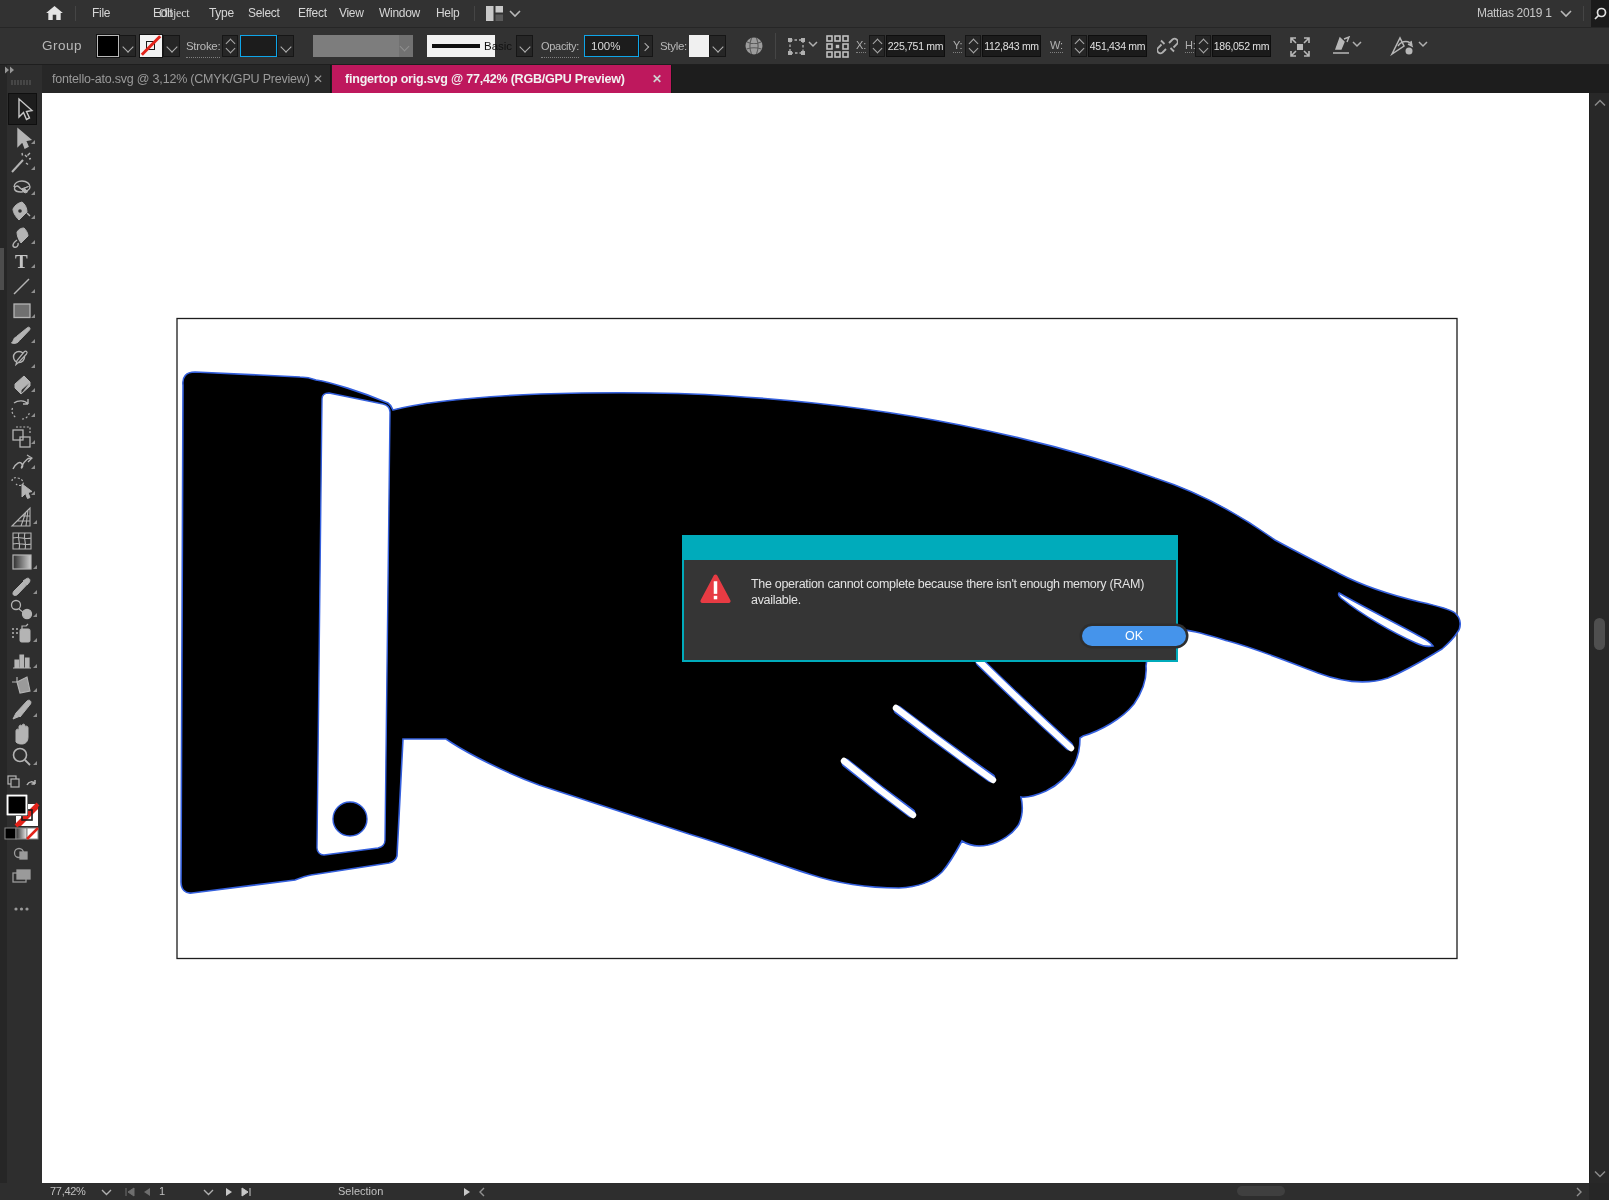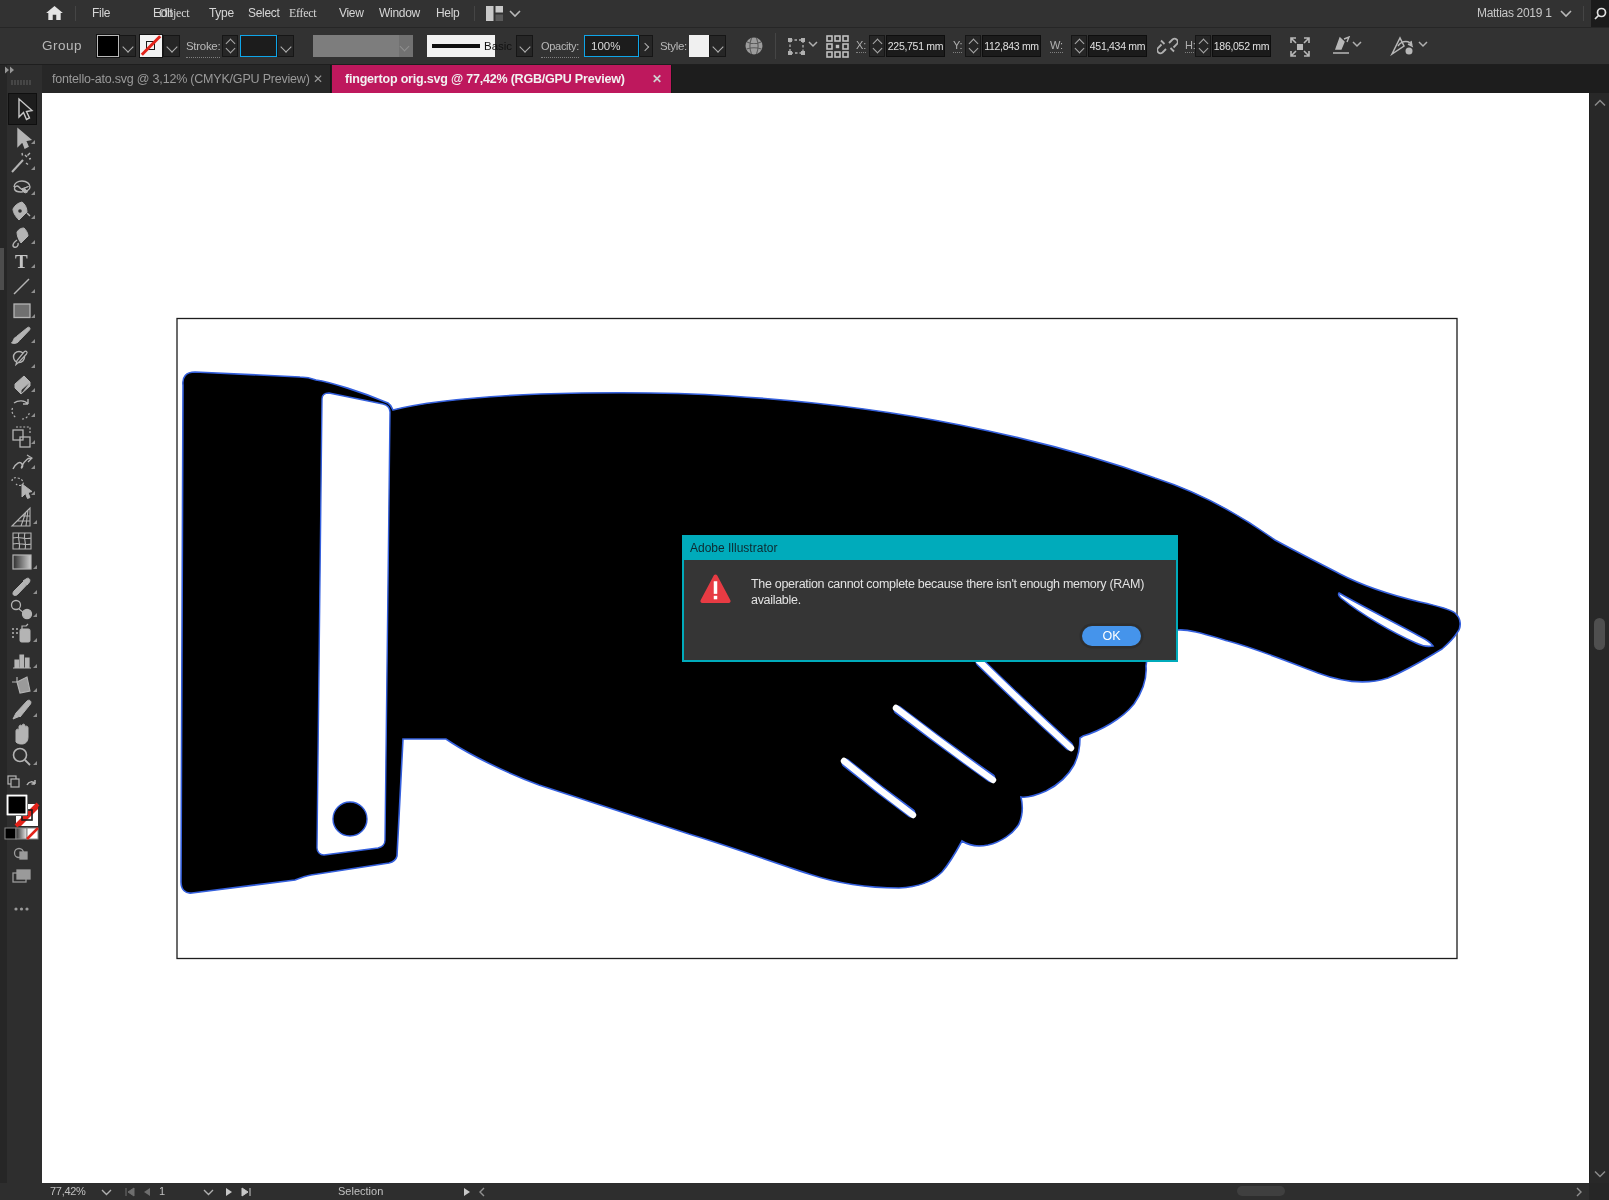--- a/index.html
+++ b/index.html
@@ -37,21 +37,21 @@
   #vthumb { position:absolute; left:4px; top:525px; width:11px; height:32px; background:#4f4f4f; border-radius:6px; }
 
   
   #statusbar { left:0px; top:1183px; width:1609px; height:17px; background:#2e2e2e; color:#c0c0c0; font-size:11px; }
 
   
   #dlg { left:682px; top:535px; width:496px; height:127px; background:#00abbb; z-index:30; }
   #dlgtitle { position:absolute; left:2px; top:0; right:2px; height:25px; color:#0d2a31; font-size:12px; line-height:27px; padding-left:6px; }
   #dlgbody { position:absolute; left:2px; top:25px; right:2px; bottom:2px; background:#353535; }
   #dlgmsg { position:absolute; left:67px; top:16px; width:420px; color:#e2e2e2; font-size:12.5px; letter-spacing:-0.3px; line-height:16px; }
-  #okbtn { position:absolute; left:398px; top:66px; width:59px; height:20px; background:#4594eb; border-radius:10px; color:#fff; font-size:12.5px; text-align:center; line-height:20px; box-shadow:0 0 0 2.5px #2e2e2e; }
+  #okbtn { position:absolute; left:398px; top:66px; width:104px; height:20px; background:#4594eb; border-radius:10px; color:#fff; font-size:12.5px; text-align:center; line-height:20px; box-shadow:0 0 0 2.5px #2e2e2e; }
   .mlab { position:absolute; top:0; height:27px; line-height:27px; color:#d6d6d6; font-size:12px; letter-spacing:-0.3px; }
   .dotu { border-bottom:1px dotted #808080; padding-bottom:1px; }
   .tlab { position:absolute; color:#b0b0b0; font-size:11px; letter-spacing:-0.2px; top:11px; }
   .nfield { position:absolute; top:7px; height:22px; background:#1b1b1b; border:1px solid #0e0e0e; color:#e0e0e0; font-size:10.5px; letter-spacing:-0.3px; line-height:20px; text-align:center; }
 </style>
 </head>
 <body>
 <div id="root">
 
   <div class="abs" id="canvas"></div>
@@ -136,21 +136,21 @@
     <span class="mlab" style="left:9px;color:#dd9035;font-weight:bold;font-size:19px;letter-spacing:0;margin-top:25px;">Ai</span>
     <svg style="position:absolute;left:46px;top:6px;" width="17" height="15" viewBox="0 0 19 17">
       <path d="M9.5 0 L19 8 L16.5 8 L16.5 16 L11.5 16 L11.5 10 L7.5 10 L7.5 16 L2.5 16 L2.5 8 L0 8 Z" fill="#e4e4e4"></path>
     </svg>
     <div class="vsep" style="left:75px;top:6px;height:15px;"></div>
     <span class="mlab" style="left:92px;">File</span>
     <span class="mlab" style="left:125px;margin-left:28px;">Edit</span>
     <span class="mlab" style="left:159px;font-family:Liberation Serif, serif;">Object</span>
     <span class="mlab" style="left:209px;">Type</span>
     <span class="mlab" style="left:248px;">Select</span>
-    <span class="mlab" style="left:289px;font-family:Liberation Serif, serif;">Effect</span>
+    <span class="mlab" style="left:298px;">Effect</span>
     <span class="mlab" style="left:339px;">View</span>
     <span class="mlab" style="left:379px;">Window</span>
     <span class="mlab" style="left:436px;">Help</span>
     <div class="vsep" style="left:474px;top:6px;height:15px;"></div>
     <svg style="position:absolute;left:486px;top:6px;" width="17" height="15" viewBox="0 0 17 15">
       <rect x="0" y="0" width="7.5" height="15" fill="#c9c9c9"></rect>
       <rect x="9.5" y="0" width="7.5" height="6.5" fill="#c9c9c9"></rect>
       <rect x="9.5" y="8.5" width="7.5" height="6.5" fill="#5a5a5a"></rect>
     </svg>
     <svg style="position:absolute;left:509px;top:10px;" width="12" height="8" viewBox="0 0 12 8">
@@ -452,21 +452,20 @@
         <path d="M6 1 L2 5 L6 9" fill="none" stroke="#909090" stroke-width="1.4"></path>
       </svg>
     <div style="position:absolute;left:1237px;top:3px;width:48px;height:10px;background:#3f3f3f;border-radius:5px;"></div>
     <svg style="position:absolute;left:1575px;top:4px;" width="8" height="10" viewBox="0 0 8 10">
         <path d="M2 1 L6 5 L2 9" fill="none" stroke="#909090" stroke-width="1.4"></path>
       </svg>
   </div>
   <div class="abs" style="left:1589px;top:1183px;width:20px;height:17px;background:#262626;"></div>
 
   <div class="abs" id="dlg">
-    <div id="dlgtitle">Adobe Illustrator</div>
     <div id="dlgbody">
       <svg style="position:absolute;left:15px;top:13px;" width="33" height="33" viewBox="0 0 34 34">
         <path d="M 15.2,2.6 C 16.1,1.1 17.9,1.1 18.8,2.6 L 32.2,27.8 C 33.1,29.4 32.3,30.8 30.5,30.8 L 3.5,30.8 C 1.7,30.8 0.9,29.4 1.8,27.8 Z" fill="#e73b43"></path>
         <rect x="15.2" y="8.5" width="3.6" height="13" fill="#fff"></rect>
         <rect x="15.2" y="23.5" width="3.6" height="3.6" fill="#fff"></rect>
       </svg>
       <div id="dlgmsg">The operation cannot complete because there isn't enough memory (RAM) available.</div>
       <div id="okbtn">OK</div>
     </div>
   </div>

